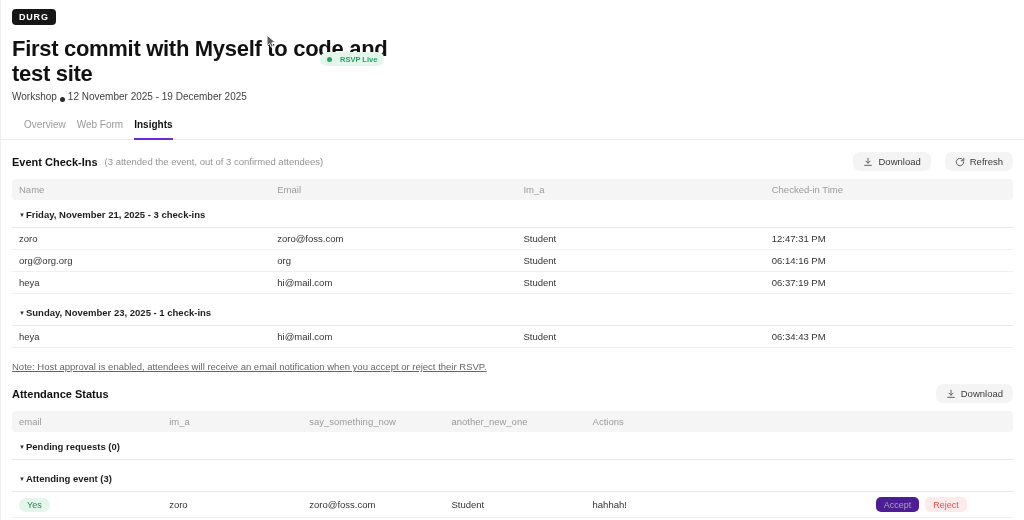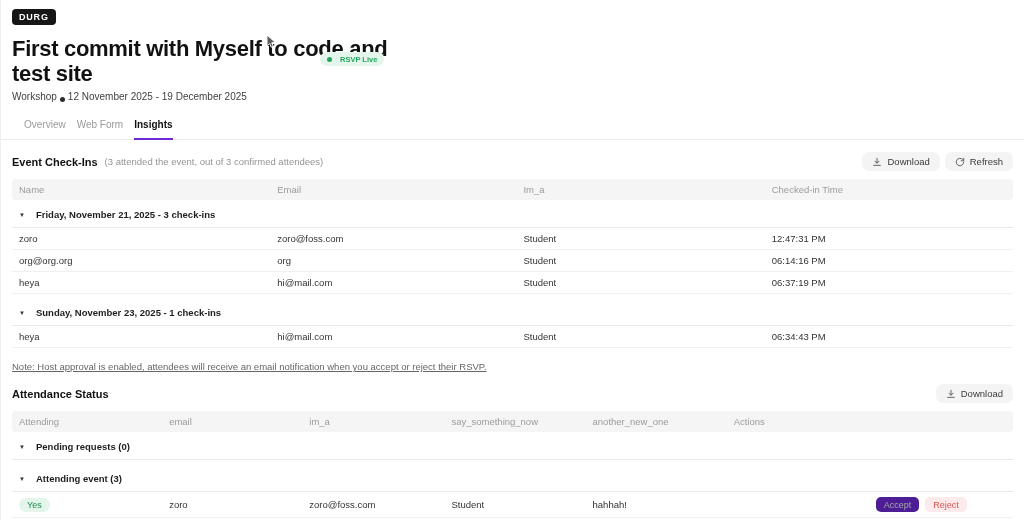--- a/index.html
+++ b/index.html
@@ -23,33 +23,33 @@
   
   .tabs { margin:13px -11px 0 -11px; padding-left:23px; display:flex; gap:11px;
     border-bottom:1px solid #ececec; font-size:10px; color:#9a9a9a; }
   .tab { padding:4px 0 8px 0; cursor:default; }
   .tab.active { color:#111; font-weight:700; border-bottom:2px solid #6d28d9; margin-bottom:-1px; }
 
   
   .sec-head { margin-top:12px; display:flex; align-items:center; }
   .sec-title { font-size:11px; font-weight:700; color:#111; }
   .sec-sub { font-size:9.5px; color:#949494; margin-left:7px; }
-  .sec-actions { margin-left:auto; display:flex; gap:5px; }
+  .sec-actions { margin-left:auto; display:flex; gap:14px; }
   .btn { display:inline-flex; align-items:center; gap:5px; background:#f4f4f4; border:none;
     border-radius:7px; padding:4px 10px; font-size:9.5px; color:#3a3a3a; font-family:inherit; cursor:pointer; }
   .btn svg { display:block; }
 
   
   .thead { margin-top:8px; background:#f5f5f5; border-radius:4px; color:#9b9b9b; font-size:9.5px; }
   .grid4 { display:grid; grid-template-columns:25.8% 24.6% 24.8% 24.8%; }
   .grid7 { display:grid; grid-template-columns:15% 14% 14.2% 14.1% 14.1% 14.2% auto; }
   .cell { padding:5px 6px 5px 7px; overflow:hidden; white-space:nowrap; text-overflow:ellipsis; }
   .group { margin-top:7px; }
   .group:first-child { margin-top:3px; }
-  .group-head { display:flex; align-items:center; gap:11px; padding:6px 3px 7px 7px;
+  .group-head { display:flex; align-items:center; gap:1px; padding:6px 3px 7px 7px;
     border-bottom:1px solid #e9e9e9; cursor:pointer; }
   .tri { font-size:6px; color:#333; line-height:1; }
   .group-label { font-size:9.5px; font-weight:700; color:#1d1d1d; }
   .row { font-size:9.5px; color:#333; border-bottom:1px solid #f0f0f0; align-items:center; }
   .note { margin-top:13px; font-size:9.5px; color:#666;text-decoration:underline; }
 
   .pill-yes { display:inline-block; background:#e4f6ec; color:#1f8a52; font-size:9px;
     padding:2px 8px; border-radius:9px; }
   .cell.actions { display:flex; gap:6px; overflow:visible; }
   .btn-accept { background:#4c1d95; color:#a8a8a8; border:none; border-radius:5px;
@@ -177,21 +177,20 @@
               <path d="M7 10l5 5 5-5"></path>
               <path d="M4 20h16"></path>
             </svg>
           </span>
         <span>Download</span>
       </button>
     </span>
   </div>
 
   <div class="thead grid7">
-    <div class="cell">Attending</div>
     <div class="cell">email</div>
     <div class="cell">im_a</div>
     <div class="cell">say_something_now</div>
     <div class="cell">another_new_one</div>
     <div class="cell">Actions</div>
   </div>
   <div id="attendance-groups">
       <div class="group">
         <div class="group-head">
           <span class="tri">▼</span>

